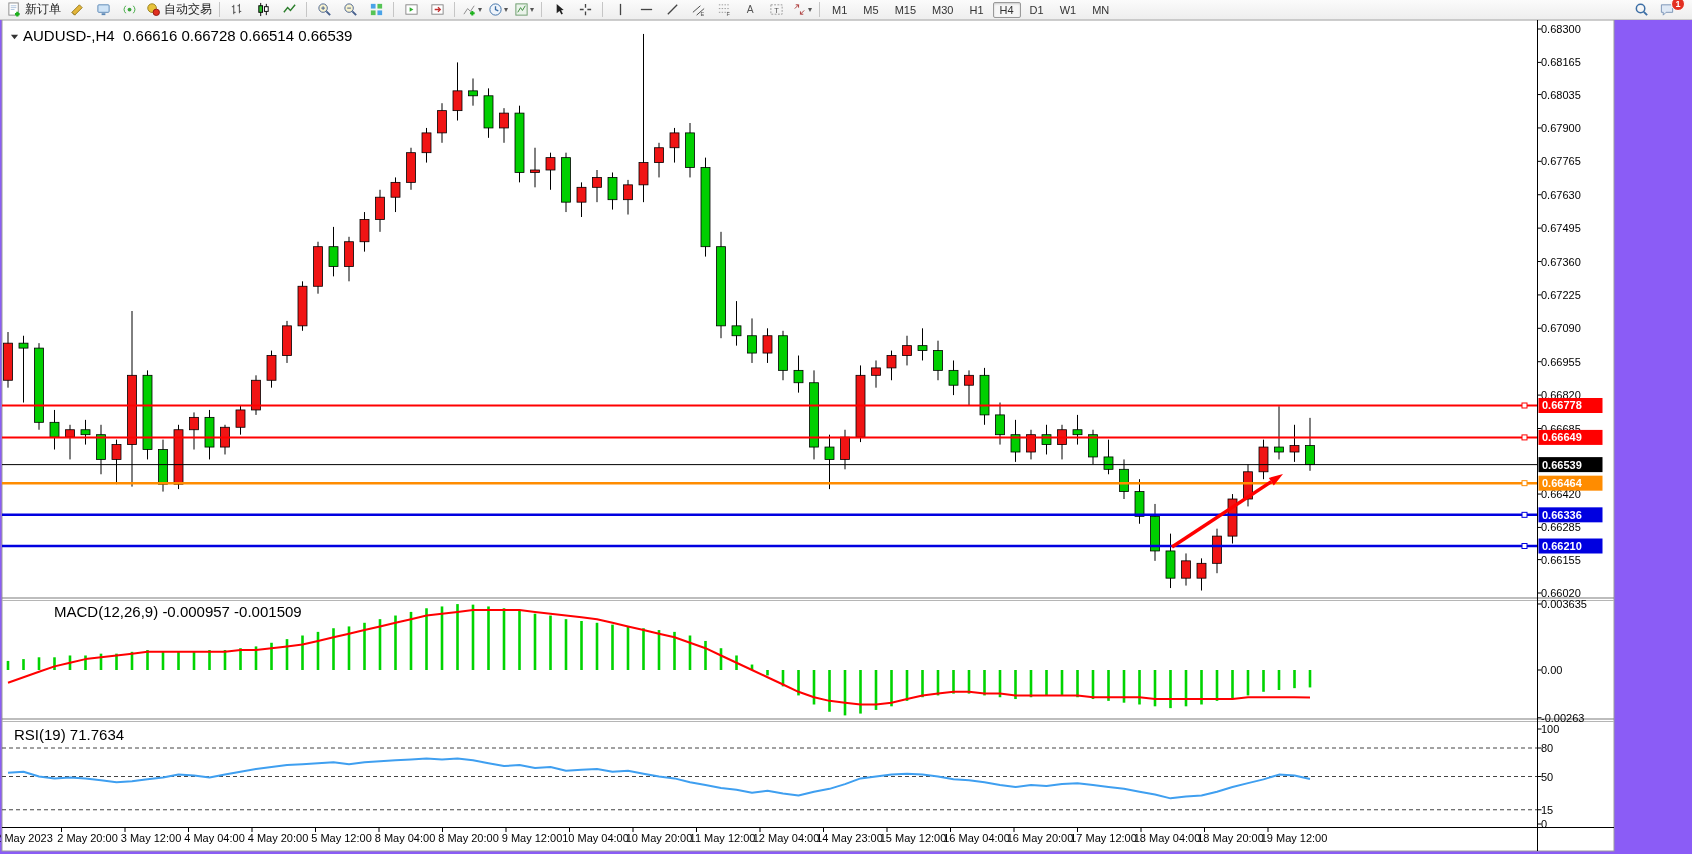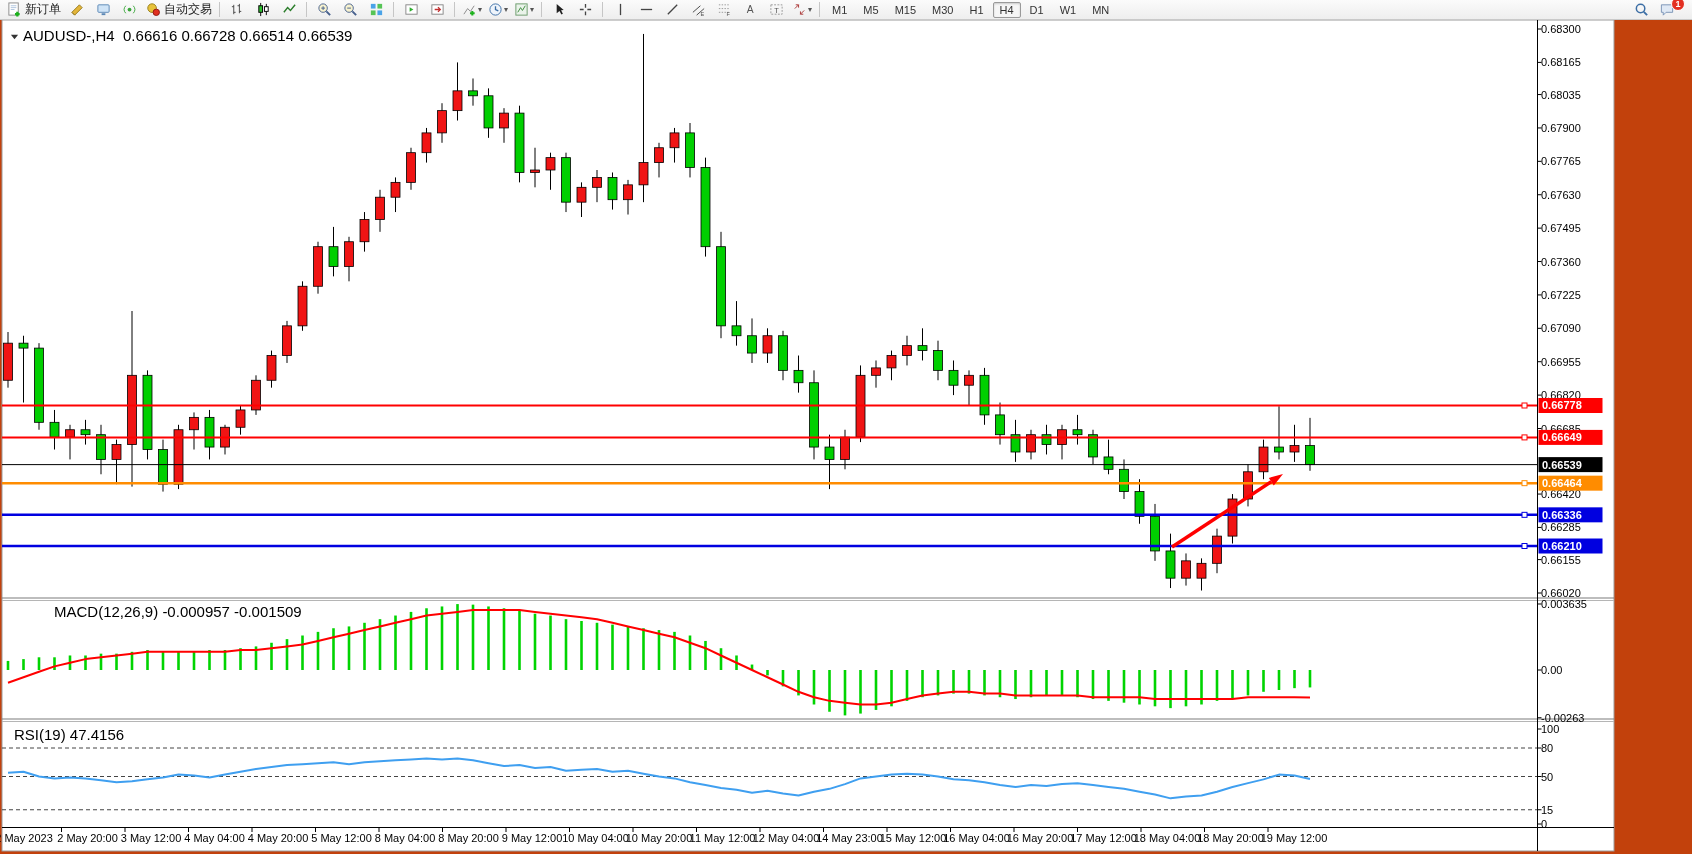--- a/index.html
+++ b/index.html
@@ -1,16 +1,16 @@
 <!DOCTYPE html>
 <html><head>
 <meta charset="utf-8">
 <style>
   html,body{margin:0;padding:0;background:#e9e9e9;}
-  .screen{position:relative;width:1692px;height:854px;background:#c2410c;overflow:hidden;
+  .screen{position:relative;width:1692px;height:854px;background:#8b5cf6;overflow:hidden;
           font-family:"Liberation Sans","DejaVu Sans",sans-serif;}
   
   .toolbar{position:absolute;left:0;top:0;width:1692px;height:20px;background:linear-gradient(#fbfbfb,#eeeeee);
            border-bottom:1px solid #c9c9c9;display:flex;align-items:center;padding:0 4px;box-sizing:border-box;z-index:5;}
   .tb{height:18px;min-width:20px;display:inline-flex;align-items:center;justify-content:center;
       padding:0 2px;border:1px solid transparent;border-radius:2px;cursor:default;}
   .tb-label{font-size:12px;color:#222;margin-left:3px;white-space:nowrap;}
   .sep{width:1px;height:15px;background:#c6c6c6;margin:0 4px;flex:none;}
   .dd{font-size:8px;color:#555;margin-left:1px;}
   .tf{font-size:11px;color:#333;padding:1px 6px;margin:12px 1px;border:1px solid transparent;border-radius:2px;}
@@ -639,16 +639,16 @@
         <path d="M1 3h8L5 8z" fill="#333"></path>
       </svg><span>AUDUSD-,H4</span>&nbsp;
     <span>0.66616 0.66728 0.66514 0.66539</span>
   </div>
   <div class="overlay" style="left:14px;top:603px;padding-left:40px;">
     <span>MACD(12,26,9)</span>
     <span>-0.000957 -0.001509</span>
   </div>
   <div class="overlay" style="left:14px;top:726px;">
     <span>RSI(19)</span>
-    <span>47.4156</span>
+    <span>71.7634</span>
   </div>
 
 </div>
 
 </body></html>

